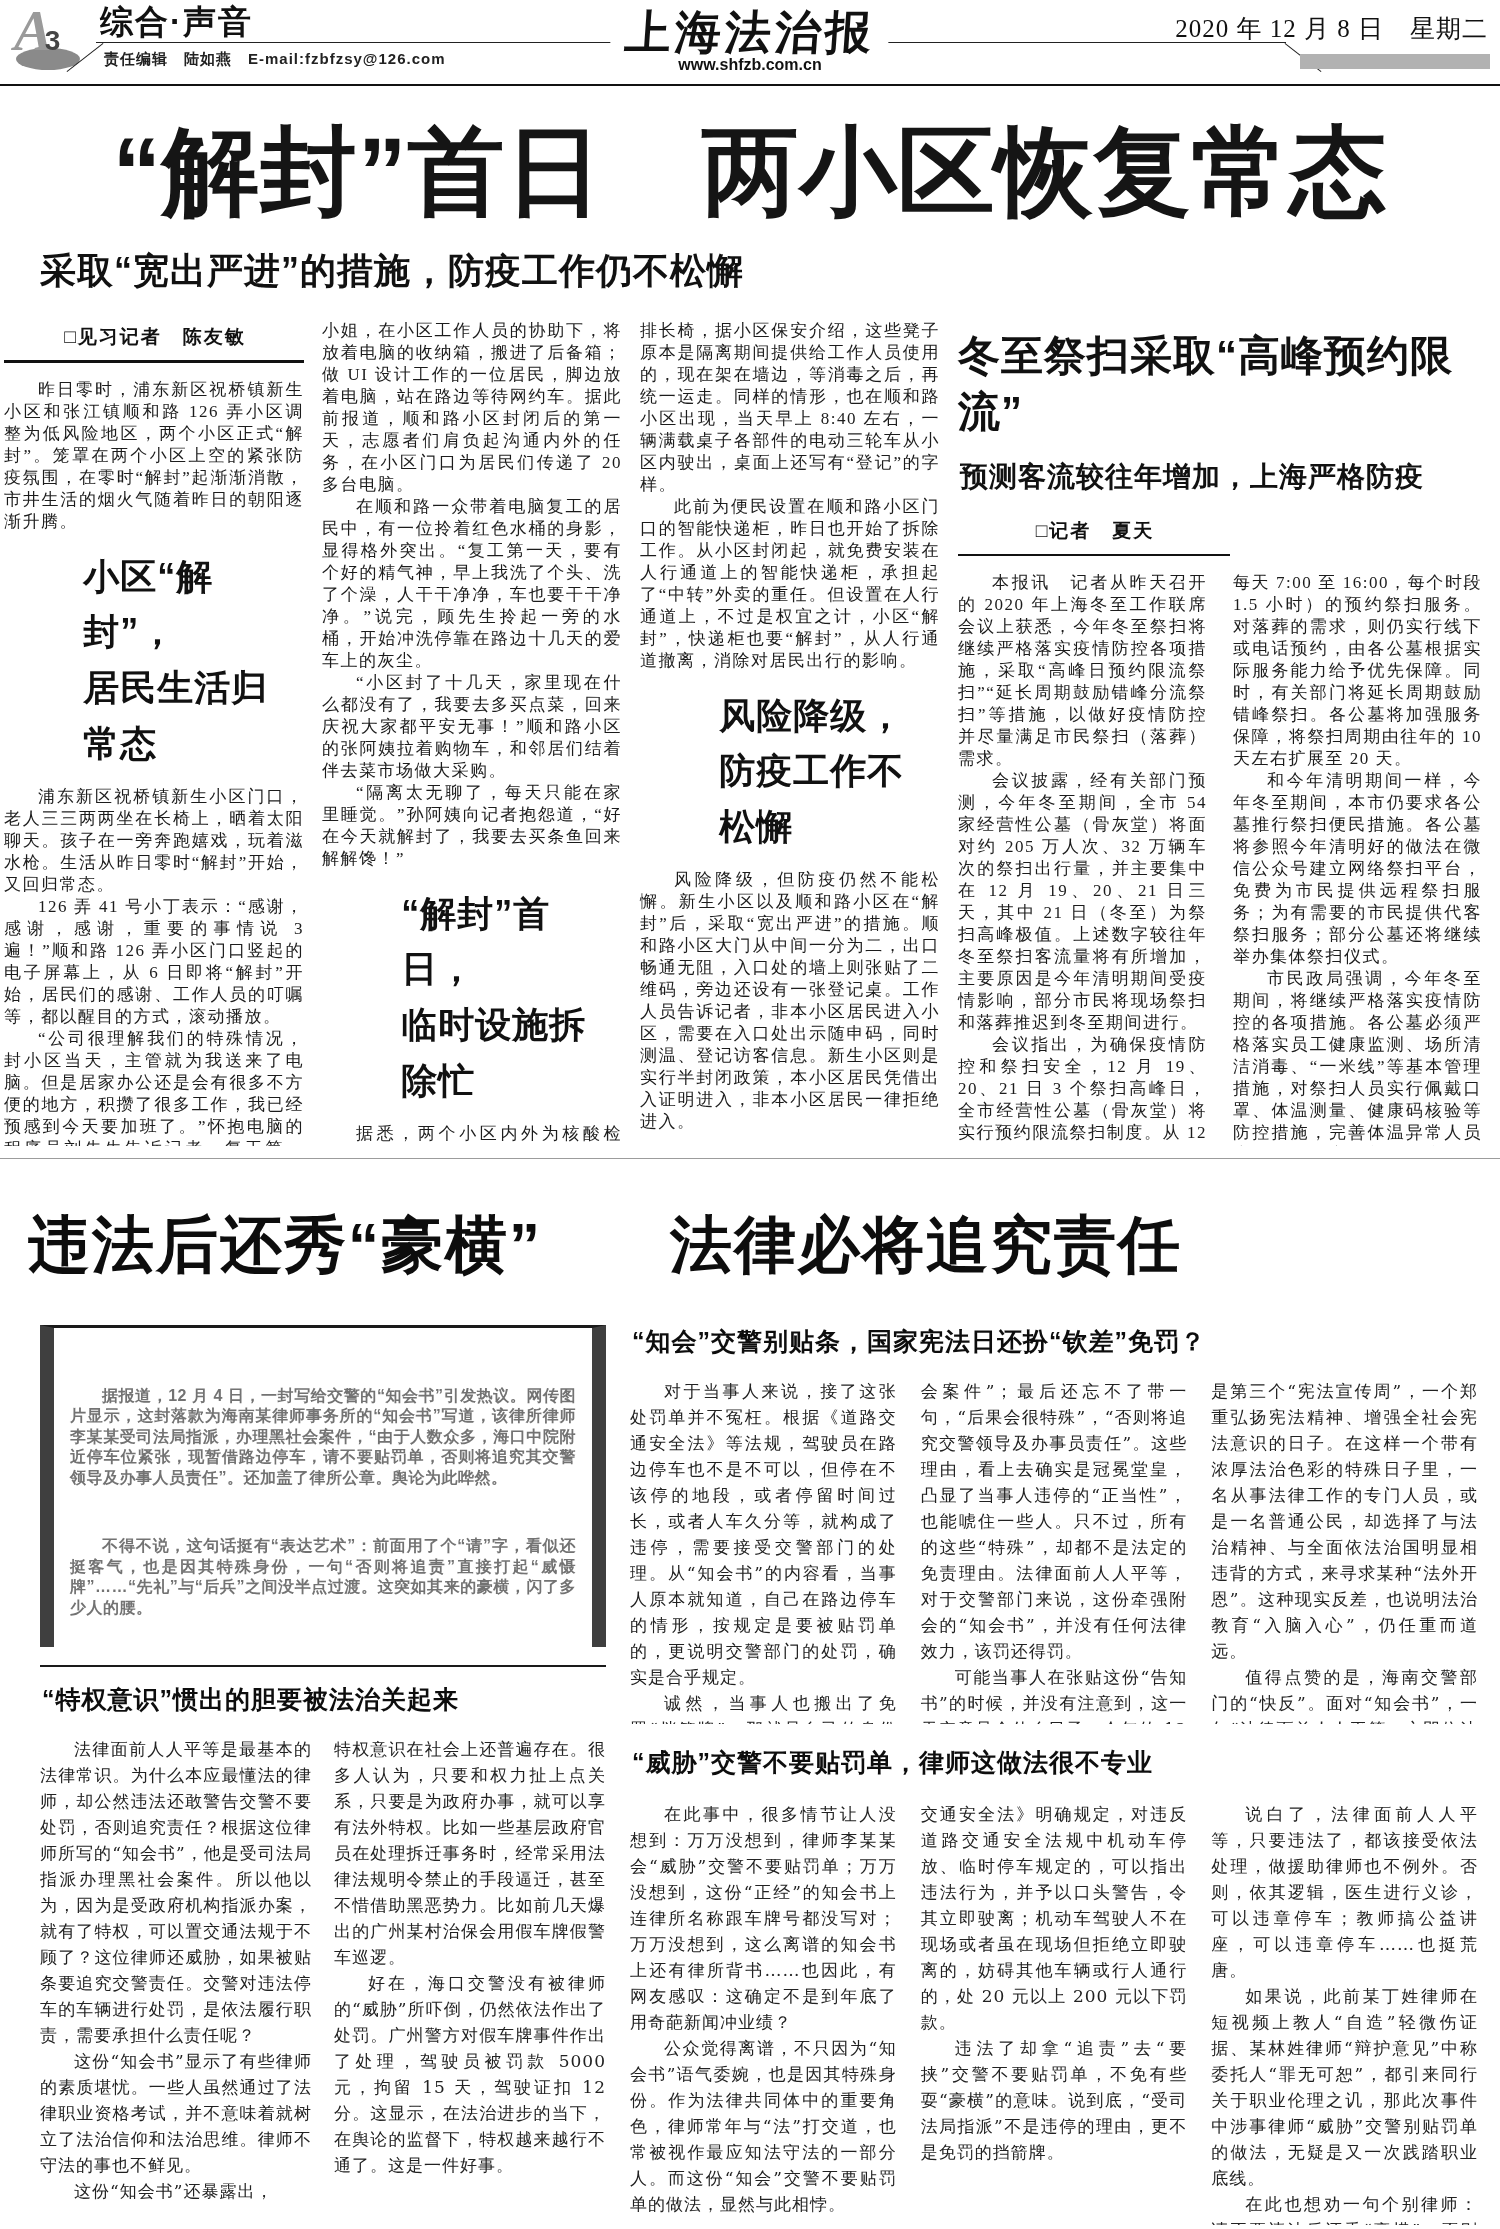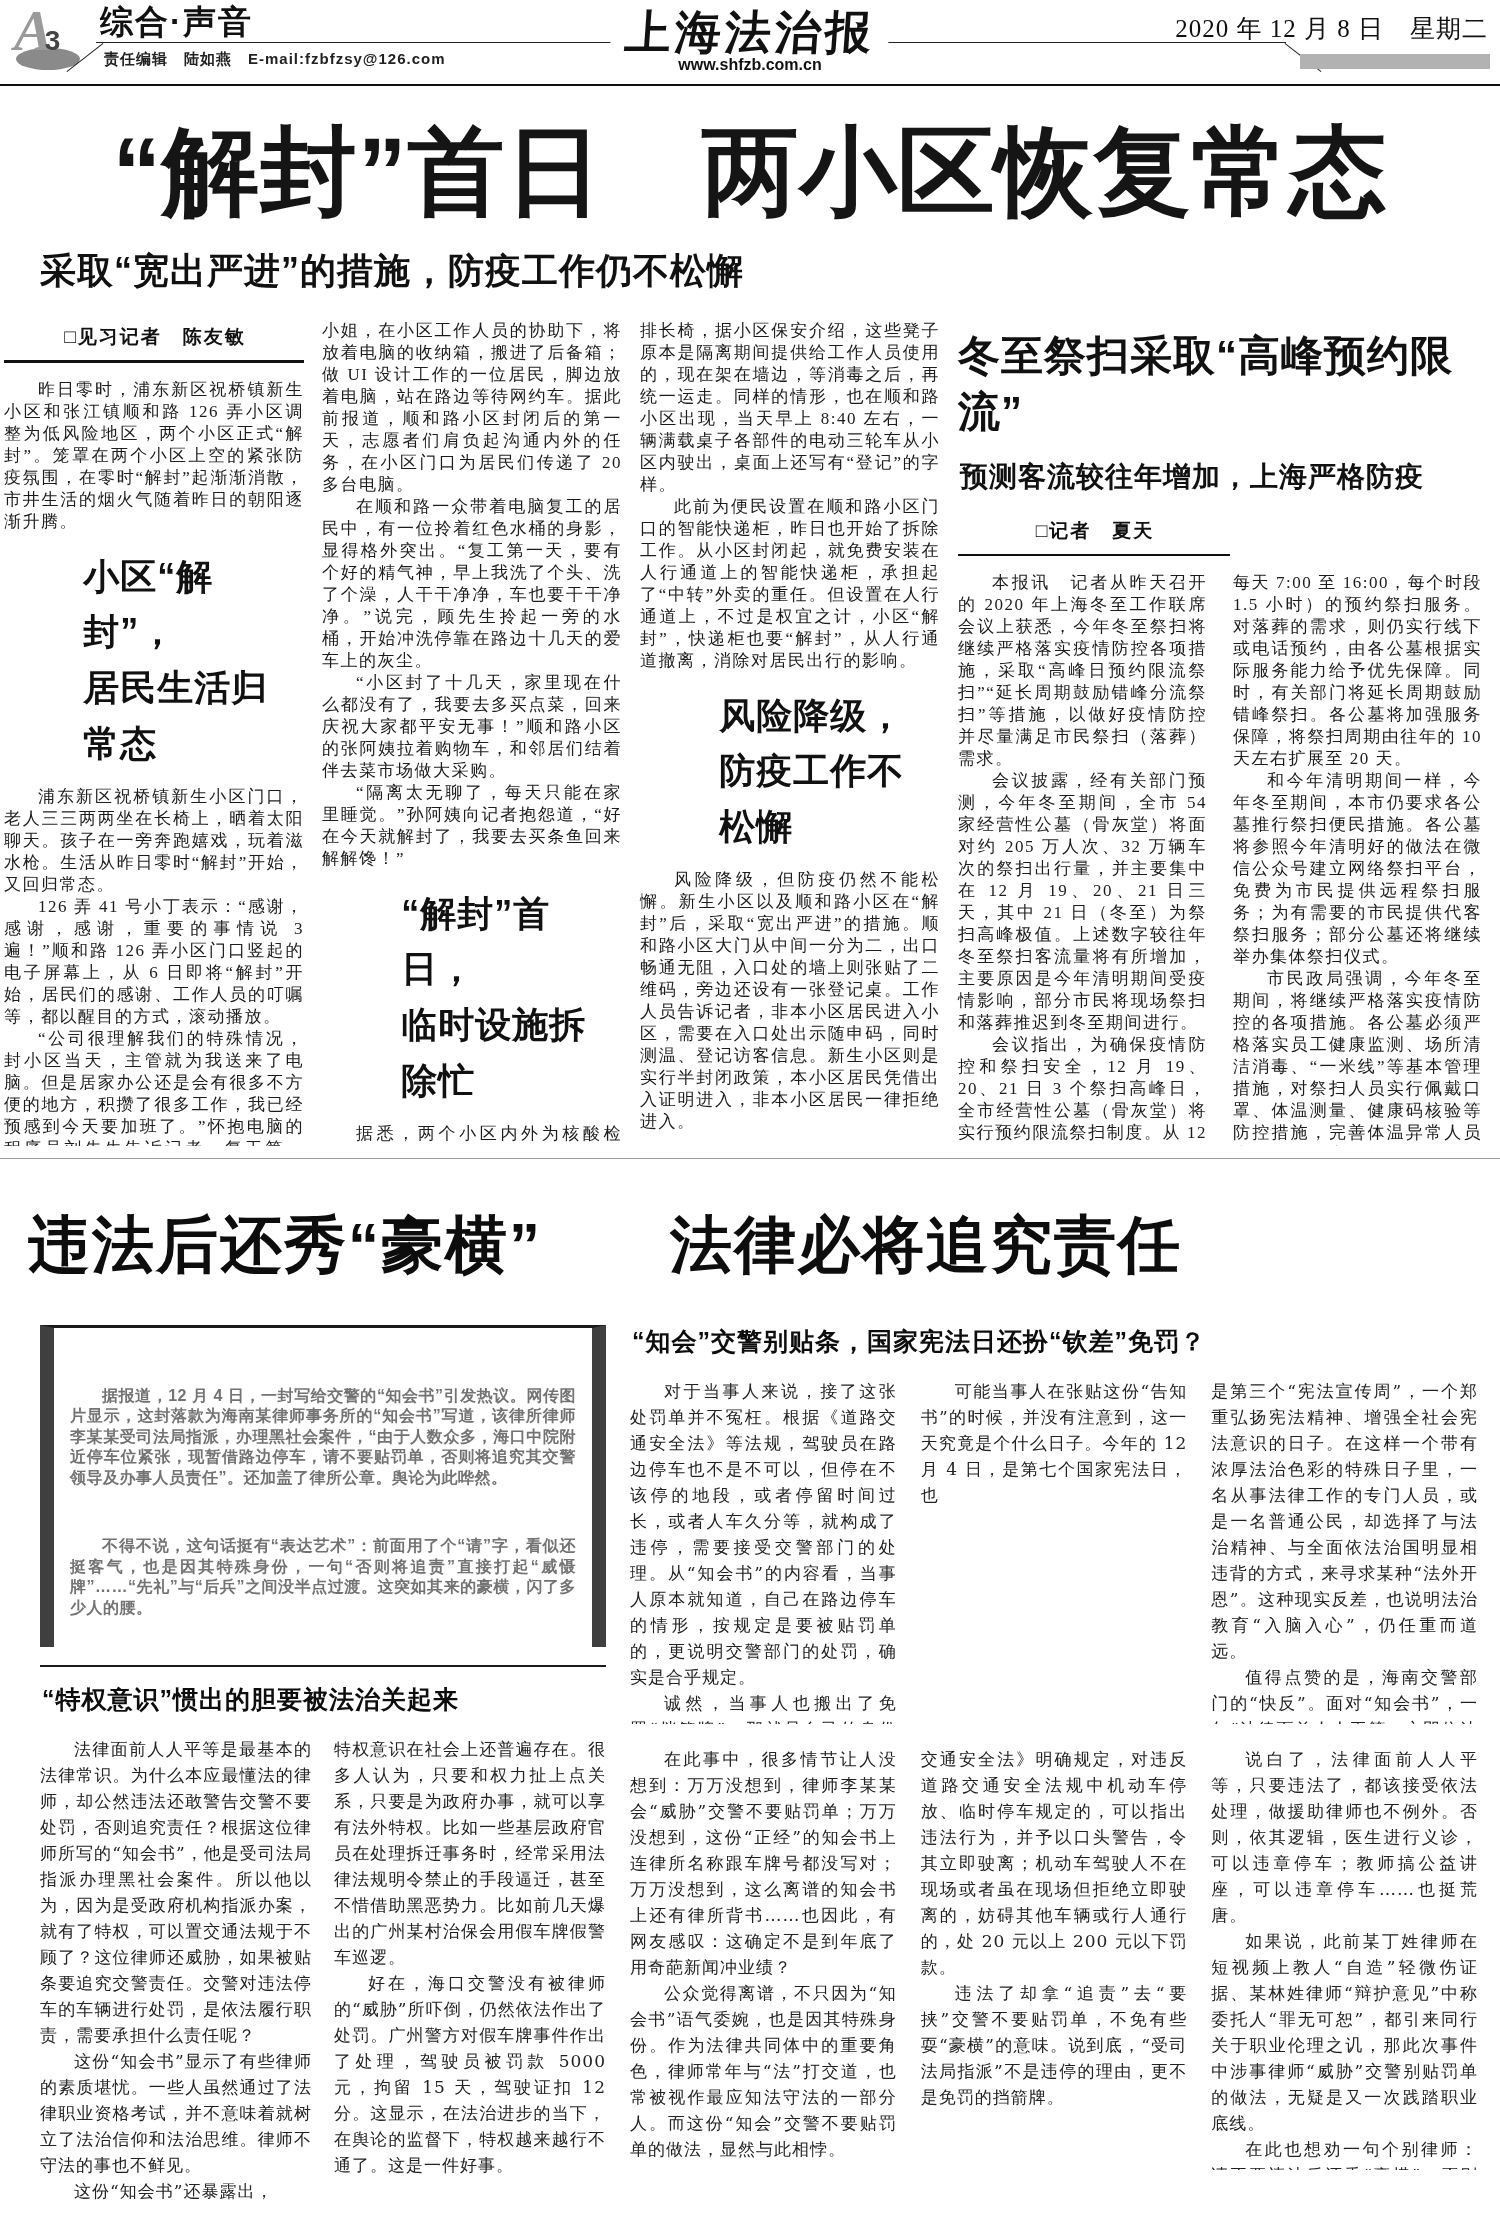--- a/index.html
+++ b/index.html
@@ -187,29 +187,31 @@
       </div>
 
       <div class="bot-right">
         <h2 class="com-head">“知会”交警别贴条，国家宪法日还扮“钦差”免罚？</h2>
         <div class="cols3 zh">
           <div class="c kai">
               <p class="para">对于当事人来说，接了这张处罚单并不冤枉。根据《道路交通安全法》等法规，驾驶员在路边停车也不是不可以，但停在不该停的地段，或者停留时间过长，或者人车久分等，就构成了违停，需要接受交警部门的处理。从“知会书”的内容看，当事人原本就知道，自己在路边停车的情形，按规定是要被贴罚单的，更说明交警部门的处罚，确实是合乎规定。</p>
               <p class="para">诚然，当事人也搬出了免罚“挡箭牌”，那就是自己的身份很特殊，是“某律师事务所律师”；任务也很特殊，是“受指派办理黑社</p>
             </div>
           <div class="c kai">
+              <p class="para cont">会案件”；最后还忘不了带一句，“后果会很特殊”，“否则将追究交警领导及办事员责任”。这些理由，看上去确实是冠冕堂皇，凸显了当事人违停的“正当性”，也能唬住一些人。只不过，所有的这些“特殊”，却都不是法定的免责理由。法律面前人人平等，对于交警部门来说，这份牵强附会的“知会书”，并没有任何法律效力，该罚还得罚。</p>
               <p class="para">可能当事人在张贴这份“告知书”的时候，并没有注意到，这一天究竟是个什么日子。今年的 12 月 4 日，是第七个国家宪法日，也</p>
             </div>
           <div class="c kai">
               <p class="para cont">是第三个“宪法宣传周”，一个郑重弘扬宪法精神、增强全社会宪法意识的日子。在这样一个带有浓厚法治色彩的特殊日子里，一名从事法律工作的专门人员，或是一名普通公民，却选择了与法治精神、与全面依法治国明显相违背的方式，来寻求某种“法外开恩”。这种现实反差，也说明法治教育“入脑入心”，仍任重而道远。</p>
               <p class="para">值得点赞的是，海南交警部门的“快反”。面对“知会书”，一句“法律面前人人平等，立即依法查处”，立起了执法部门的法治形象，道出了国家宪法日的真谛，也为当事人和公众上了一堂生动的法治课。</p>
             </div>
         </div>
 
         <div class="wx">
+          <h2 class="com-head">“威胁”交警不要贴罚单，律师这做法很不专业</h2>
           <div class="cols3 wx">
             <div class="c kai">
                 <p class="para">在此事中，很多情节让人没想到：万万没想到，律师李某某会“威胁”交警不要贴罚单；万万没想到，这份“正经”的知会书上连律所名称跟车牌号都没写对；万万没想到，这么离谱的知会书上还有律所背书……也因此，有网友感叹：这确定不是到年底了用奇葩新闻冲业绩？</p>
                 <p class="para">公众觉得离谱，不只因为“知会书”语气委婉，也是因其特殊身份。作为法律共同体中的重要角色，律师常年与“法”打交道，也常被视作最应知法守法的一部分人。而这份“知会”交警不要贴罚单的做法，显然与此相悖。</p>
               </div>
             <div class="c kai">
                 <p class="para cont">交通安全法》明确规定，对违反道路交通安全法规中机动车停放、临时停车规定的，可以指出违法行为，并予以口头警告，令其立即驶离；机动车驾驶人不在现场或者虽在现场但拒绝立即驶离的，妨碍其他车辆或行人通行的，处 20 元以上 200 元以下罚款。</p>
                 <p class="para">违法了却拿“追责”去“要挟”交警不要贴罚单，不免有些耍“豪横”的意味。说到底，“受司法局指派”不是违停的理由，更不是免罚的挡箭牌。</p>
               </div>
             <div class="c kai">

